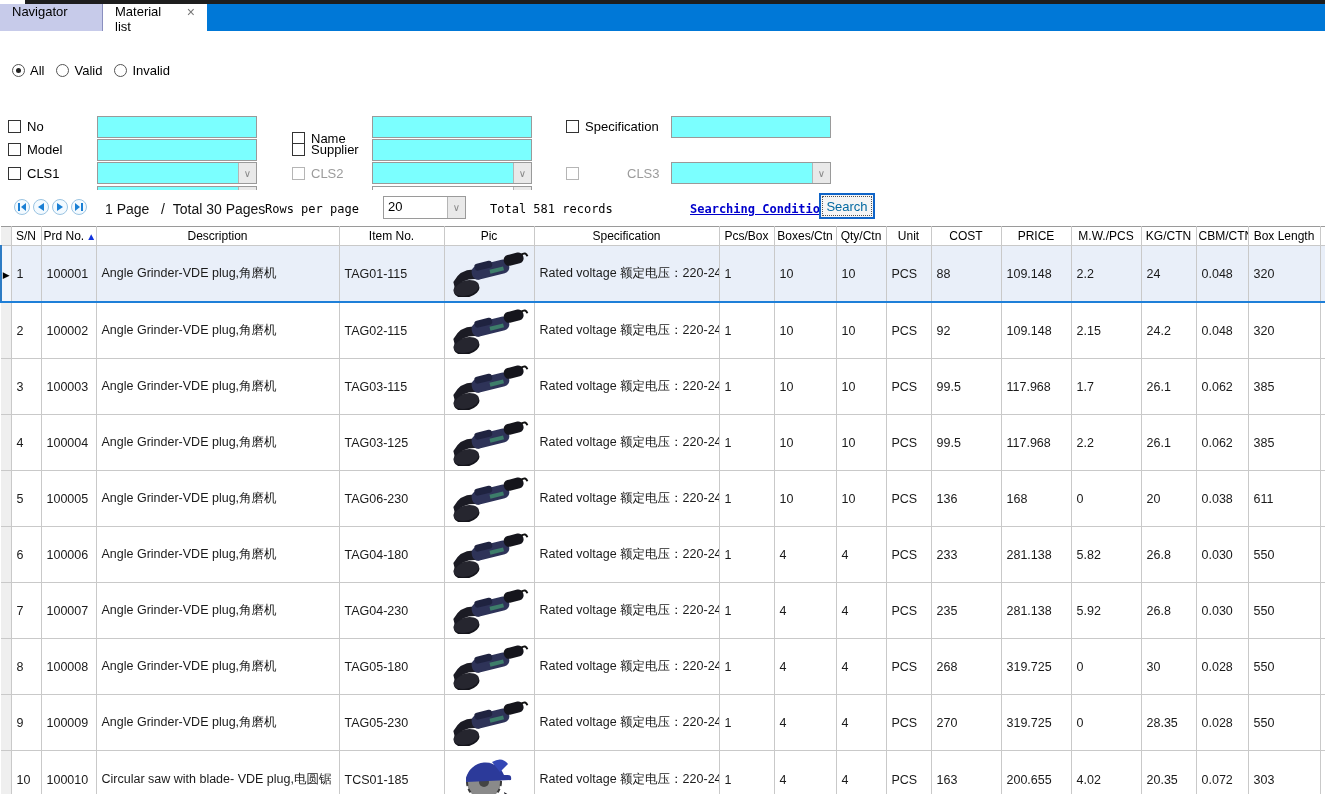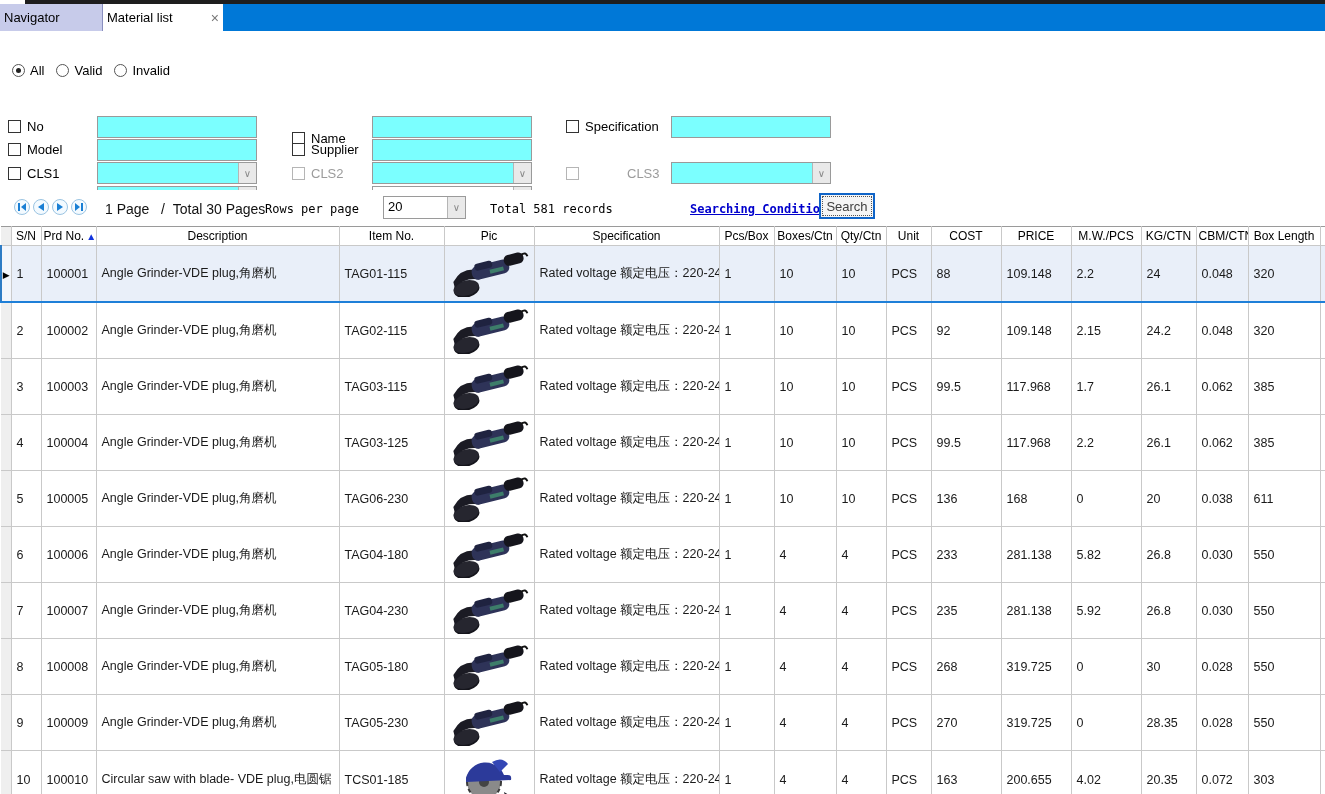--- a/index.html
+++ b/index.html
@@ -4,23 +4,23 @@
 <style>
   * { margin:0; padding:0; box-sizing:border-box; }
   html,body { background:#cfcfcf; }
   .app {
     position:relative; width:1325px; height:794px; background:#ffffff;
     font-family:"Liberation Sans", sans-serif; overflow:hidden;
   }
   
   .top-strip { position:absolute; top:0; left:25px; right:0; height:4px; background:#1e1e1e; }
   .tabbar { position:absolute; top:4px; left:0; right:0; height:27px; background:#0078D7; display:flex; }
-  .tab { height:100%; font-size:13px; display:flex; align-items:center; padding:0 4px; cursor:default; }
+  .tab { height:100%; font-size:13px; display:flex; padding:0 12px; cursor:default; }
   .tab-navigator { width:103px; background:#c7cbea; color:#000; border-right:1px solid #8a8fbf; }
-  .tab-active { width:120px; background:#ffffff; color:#000; justify-content:space-between; }
+  .tab-active { width:104px; background:#ffffff; color:#000; justify-content:space-between; }
   .tab-close { color:#777; font-size:14px; margin-left:8px; }
 
   
   .filters { position:absolute; top:31px; left:0; right:0; height:165px; background:#fff; }
   .radio-row { position:absolute; top:32px; left:12px; display:flex; gap:12px; font-size:13px; }
   .radio { display:flex; align-items:center; gap:5px; }
   .radio-circle { width:13px; height:13px; border:1px solid #555; border-radius:50%; position:relative; background:#fff; }
   .radio-circle.on::after { content:""; position:absolute; left:3px; top:3px; width:5px; height:5px; border-radius:50%; background:#222; }
   .chk-row { position:absolute; display:flex; align-items:center; gap:6px; font-size:13px; }
   .checkbox { width:13px; height:13px; border:1px solid #333; background:#fff; flex:0 0 auto; }
@@ -48,21 +48,21 @@
   .pagebar { position:absolute; top:190px; left:0; right:0; height:36px; background:#fff; font-size:13px; }
   .nav-btn { position:absolute; top:9px; width:16px; height:16px; border-radius:50%; border:1px solid #9bc4e2; background:#f3faff; display:flex; align-items:center; justify-content:center; }
   .nav-btn svg { display:block; }
   .page-text { position:absolute; left:105px; top:11px; font-size:14px; color:#111; }
   .rpp-label { position:absolute; left:265px; top:12px; font-family:"DejaVu Sans Mono", monospace; font-size:12px; }
   .rpp-combo { position:absolute; left:383px; top:6px; width:83px; height:23px; border:1px solid #9a9a9a; background:#fff; display:flex; font-size:13px; }
   .rpp-combo .val { flex:1; padding:2px 4px; }
   .rpp-combo .arrow-btn { width:18px; border-left:1px solid #b5b5b5; background:#e9e9e9; color:#888; font-size:10px; display:flex; align-items:center; justify-content:center; }
   .total-records { position:absolute; left:490px; top:12px; font-family:"DejaVu Sans Mono", monospace; font-size:12px; }
   .search-link { position:absolute; left:690px; top:12px; font-family:"DejaVu Sans Mono", monospace; font-size:12px; font-weight:bold; color:#0000cc; text-decoration:underline; }
-  .search-btn { position:absolute; left:819px; top:3px; width:56px; height:26px; background:#f5f5f5; border:2px solid #0f64c8; font-size:13px; color:#404040; font-family:"Liberation Sans", sans-serif; outline:1px dotted #555; outline-offset:-4px; }
+  .search-btn { position:absolute; left:819px; top:3px; width:56px; height:26px; background:#f5f5f5; border:2px solid #0f64c8; font-size:13px; color:#0369a1; font-family:"Liberation Sans", sans-serif; outline:1px dotted #555; outline-offset:-4px; }
 
   
   .grid-wrap { position:absolute; top:226px; left:0; width:1325px; bottom:0; overflow:hidden; }
   table.grid { border-collapse:collapse; table-layout:fixed; width:1379px; background:#fff; }
   .grid th, .grid td { border-right:1px solid #c9c9c9; border-bottom:1px solid #c9c9c9; overflow:hidden; white-space:nowrap; }
   .grid th { height:19px; font-size:12px; font-weight:normal; text-align:center; color:#000; background:#fff; border-top:1px solid #9a9a9a; padding:0 2px; }
   .grid td { height:54px; font-size:12.5px; color:#1a1a1a; padding:0 5px; vertical-align:middle; background:#fff; }
   .grid td.margin-cell, .grid th.margin-cell { background:#efefef; padding:0; text-align:center; }
   .grid td.pic-cell { padding:1px; text-align:center; }
   .sort-arrow { color:#1133dd; font-size:10px; margin-left:2px; }

